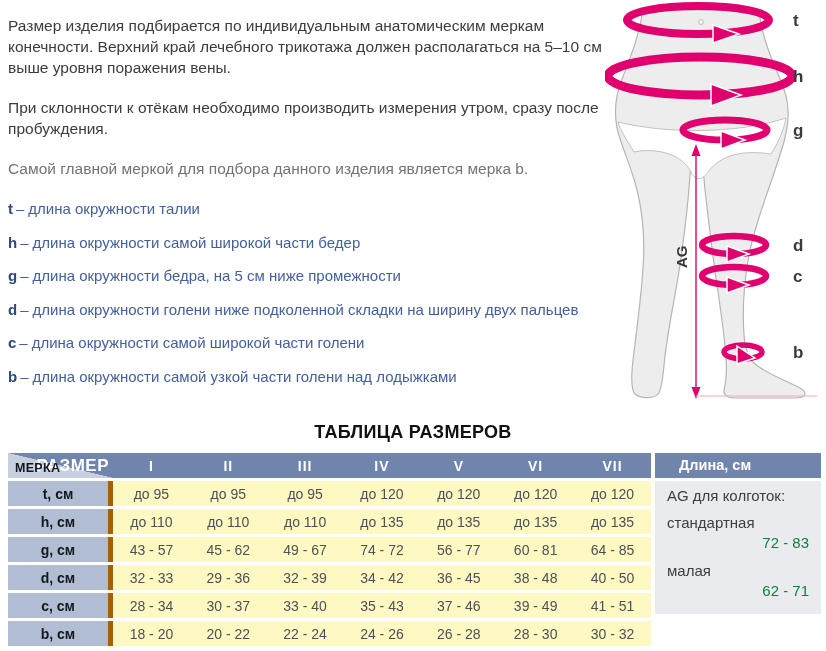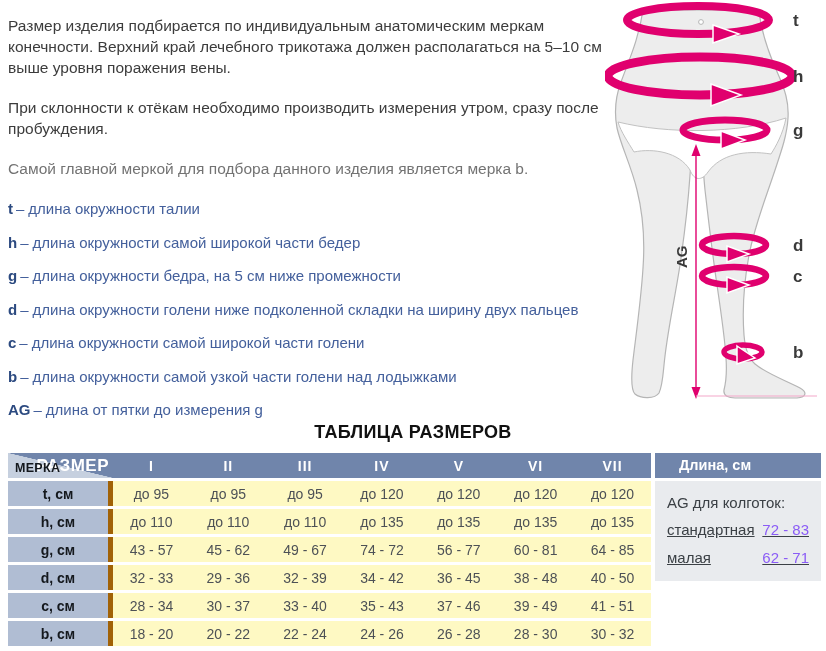--- a/index.html
+++ b/index.html
@@ -37,42 +37,41 @@
   }
   .size-table tbody td { background:#fef9c3; color:#4d5156; font-size:14px; }
   .corner { position:relative; padding:0;
     background:linear-gradient(to bottom left,#7085ab 0 49.4%,#c6d0df 50.2% 100%) !important; }
   .corner .c-top { position:absolute; top:3px; right:4px; font-size:17px; font-weight:bold; color:#fff; letter-spacing:.5px; }
   .corner .c-bottom { position:absolute; bottom:3px; left:7px; font-size:12.5px; font-weight:bold; color:#14181d; letter-spacing:.3px; }
   
   .length-panel { position:absolute; left:655px; top:453px; width:166px; }
   .lp-header { height:25px; background:#7085ab; color:#fff; font-size:14.5px; font-weight:bold;
     line-height:25px; padding-left:24px; margin-bottom:3px; }
-  .lp-body { background:#e9ebee; padding:9px 12px 9px 12px; color:#3b4045; font-size:15px; }
+  .lp-body { background:#e9ebee; padding:2px 12px 9px 12px; color:#3b4045; font-size:15px; }
   .lp-subtitle { line-height:26px; }
-  .lp-row { display:flex; justify-content:space-between; line-height:28px;text-decoration:underline; }
-  .lp-row .lp-val { color:#8b5cf6; }
+  .lp-row { display:flex; justify-content:space-between; line-height:28px; }
+  .lp-row .lp-val { color:#15803d;margin-top:20px; }
 </style>
 </head>
 <body>
 
 <div class="page">
 
   <div class="content">
     <p>Размер изделия подбирается по индивидуальным анатомическим меркам конечности. Верхний край лечебного трикотажа должен располагаться на 5–10 см выше уровня поражения вены.</p>
     <p>При склонности к отёкам необходимо производить измерения утром, сразу после пробуждения.</p>
     <p class="highlight">Самой главной меркой для подбора данного изделия является мерка b.</p>
     <ul class="legend">
       <li><span class="key">t</span><span class="dash">–</span><span>длина окружности талии</span></li>
       <li><span class="key">h</span><span class="dash">–</span><span>длина окружности самой широкой части бедер</span></li>
       <li><span class="key">g</span><span class="dash">–</span><span>длина окружности бедра, на 5 см ниже промежности</span></li>
       <li><span class="key">d</span><span class="dash">–</span><span>длина окружности голени ниже подколенной складки на ширину двух пальцев</span></li>
       <li><span class="key">c</span><span class="dash">–</span><span>длина окружности самой широкой части голени</span></li>
       <li><span class="key">b</span><span class="dash">–</span><span>длина окружности самой узкой части голени над лодыжками</span></li>
-      <li><span class="key">AG</span><span class="dash">–</span><span>длина от пятки до измерения g</span></li>
     </ul>
   </div>
 
   <div class="diagram">
     <svg width="215" height="420" viewBox="0 0 215 420">
 
       <path d="M 38 10 C 34 38 24 60 16 82 C 10 98 9 112 12 128 C 16 146 26 165 32 190
            C 38 214 40 240 38 268 C 36 300 31 335 28 360 C 26 378 26 390 30 394
            C 36 399 50 399 54 393 C 58 385 58 372 60 356 C 64 322 72 288 76 258
            C 80 230 83 205 85 175 C 86 162 87 152 89 149 C 91 146 94 146 96 150

